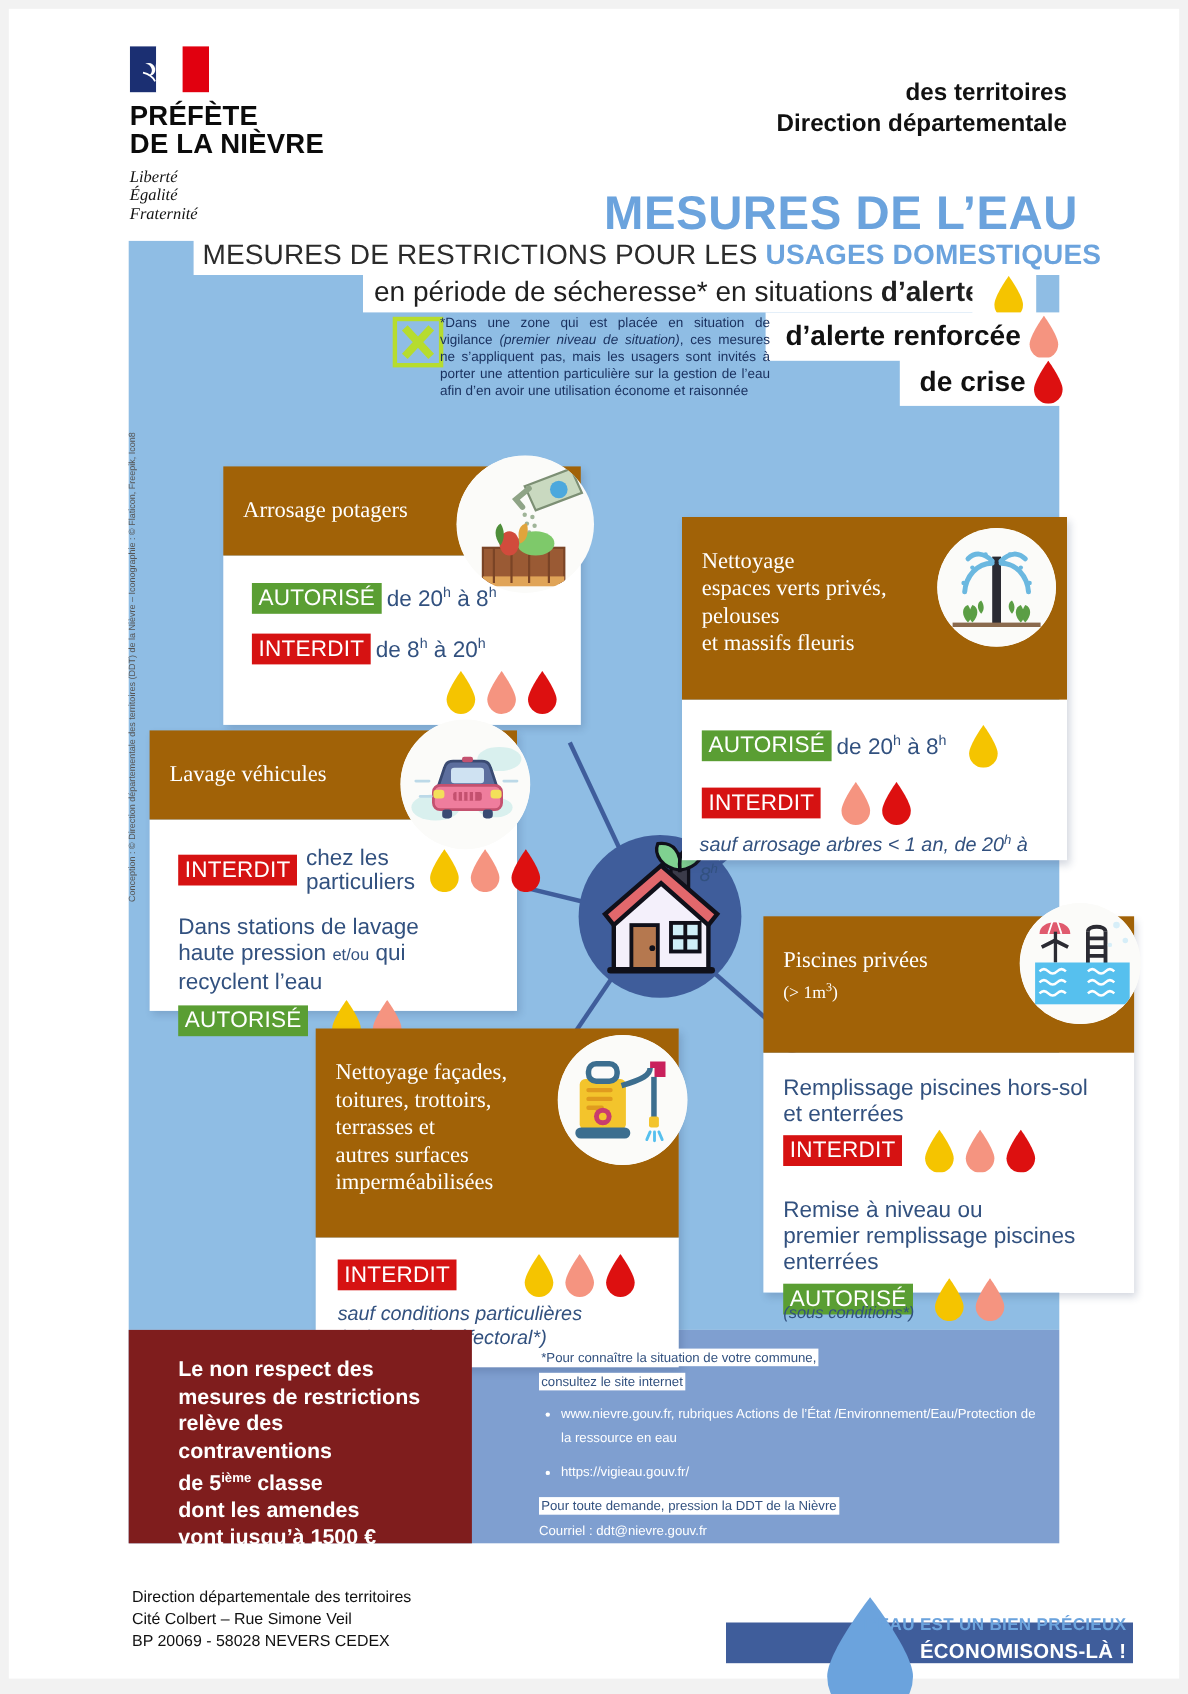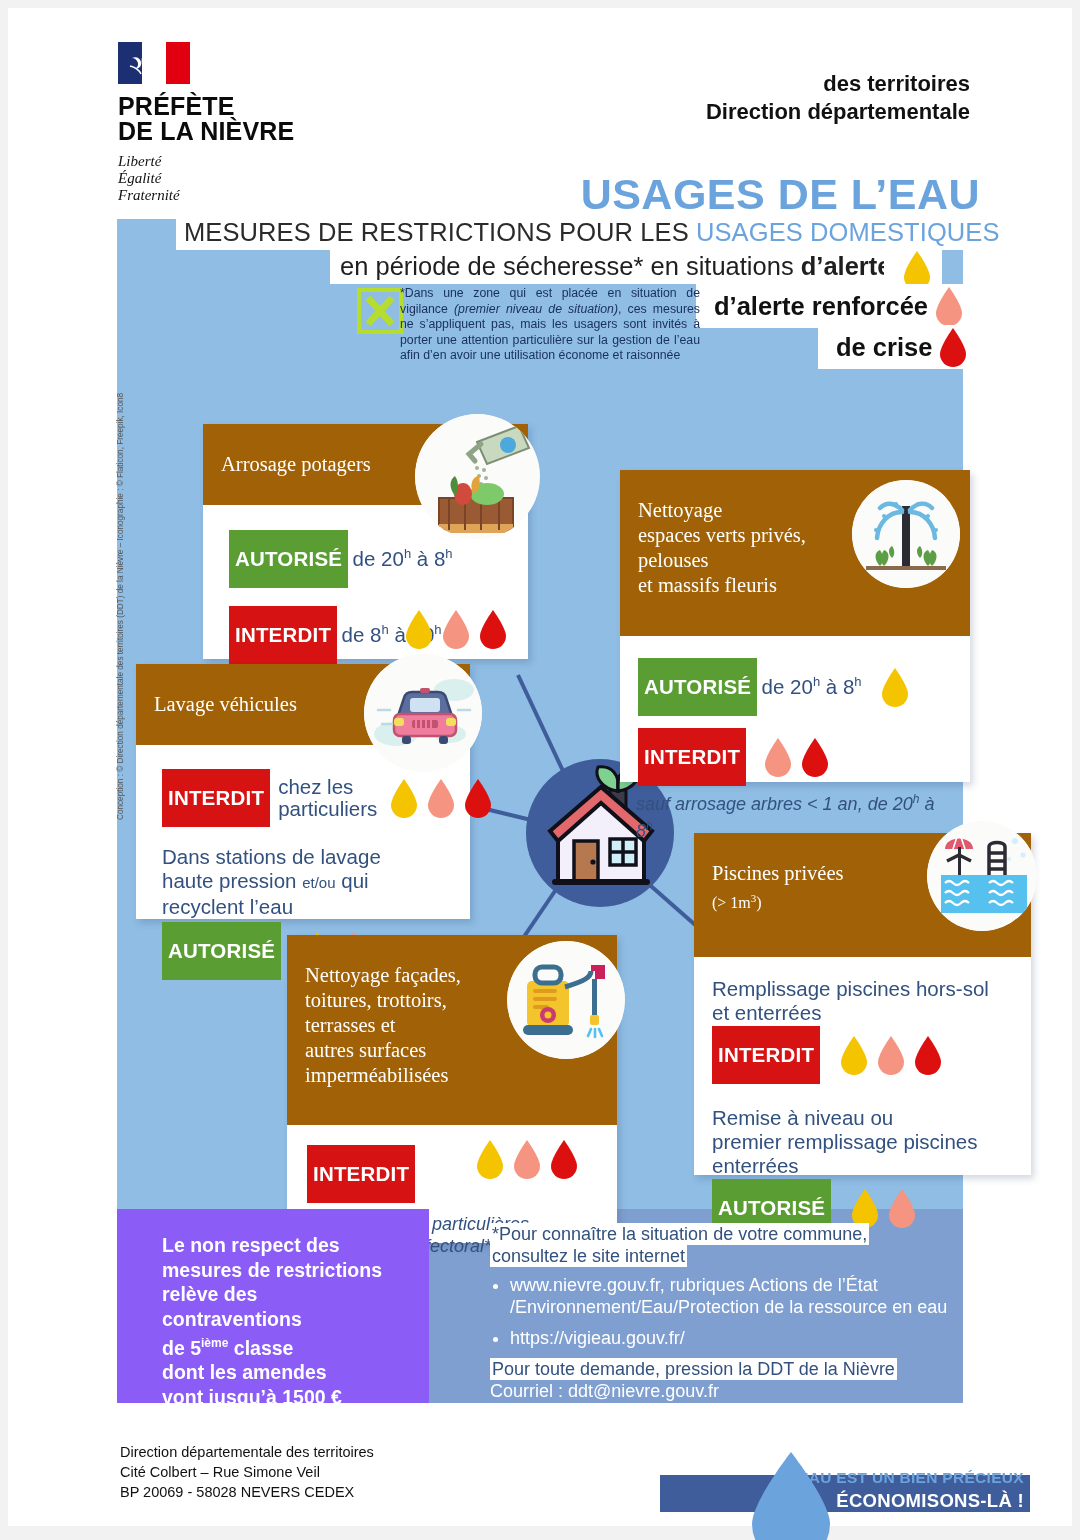--- a/index.html
+++ b/index.html
@@ -29,21 +29,21 @@
   .bluepanel{position:absolute;left:117px;top:219px;width:846px;height:990px;
              background:#8fbde4;}
   .bluepanel2{position:absolute;left:117px;top:1209px;width:846px;height:194px;
              background:#7f9fd0;}
 
   .gestion{position:absolute;left:0;top:170px;width:980px;text-align:right;
            font-size:43px;font-weight:bold;letter-spacing:.5px;color:#6ba3dd;}
 
   .mesures{position:absolute;left:176px;top:215px;background:#fff;
            padding:3px 8px 3px 8px;font-size:25.5px;color:#2b2b2b;letter-spacing:.1px;}
-  .mesures b{color:#6ba3dd;font-weight:normal;}
+  .mesures b{color:#6ba3dd;font-weight:bold;}
 
   .periode{position:absolute;left:330px;top:249px;background:#fff;padding:3px 10px;
            font-size:25.5px;color:#1f1f1f;}
   .periode b{font-weight:bold;}
 
   .alertrow{position:absolute;background:#fff;display:flex;align-items:center;
             justify-content:flex-end;gap:6px;padding:2px 10px 2px 18px;}
   .alertrow span{font-size:25.5px;font-weight:bold;color:#111;}
   .alert1{left:884px;top:248px;}
   .alert2{left:696px;top:284px;}
@@ -60,43 +60,43 @@
 
   
   .card{position:absolute;box-shadow:3px 4px 7px rgba(40,60,100,.20);}
   .card .hd{background:#a16207;color:#fff;padding:28px 18px;
             font-size:20.5px;line-height:25px;position:relative;font-family:Liberation Serif, serif;}
   .card .bd{background:#fff;padding:12px 16px 14px 16px;}
   .card .circ{position:absolute;border-radius:50%;background:#fbfbf9;
               overflow:hidden;}
   .sub{font-size:16px;}
 
-  .badge{display:inline-block;color:#fff;font-weight:bold;font-size:20.5px;
-         padding:17px 6px;letter-spacing:.2px;vertical-align:middle;}
+  .badge{display:inline-block;color:#fff;font-weight:normal;font-size:20.5px;
+         padding:2px 6px;letter-spacing:.2px;vertical-align:middle;}
   .ok{background:#5a9e33;}
   .no{background:#d61212;}
   .txt{font-size:20.5px;color:#32517f;vertical-align:middle;}
   .txt sup{font-size:13px;vertical-align:super;}
   .ital{font-style:italic;font-size:18px;color:#32517f;line-height:22px;}
   .small{font-size:15px;color:#32517f;}
   .drops{display:inline-flex;gap:7px;vertical-align:middle;align-items:flex-start;}
 
   
   .hub{position:absolute;left:508px;top:745px;width:180px;height:180px;}
   .hubcirc{position:absolute;left:18px;top:14px;width:148px;height:148px;
            border-radius:50%;background:#3f5d9b;}
   .nodes{position:absolute;left:-120px;top:-100px;width:420px;height:400px;}
 
   
   .penal{position:absolute;left:117px;top:1209px;width:312px;height:194px;
-         background:#8b5cf6;color:#fff;font-weight:bold;font-size:19.5px;
+         background:#7f1d1d;color:#fff;font-weight:bold;font-size:19.5px;
          line-height:24.5px;padding:24px 22px 0 45px;box-sizing:border-box;}
   .penal sup{font-size:12px;vertical-align:super;text-align:right;}
   .info{position:absolute;left:440px;top:1209px;width:523px;height:222px;
-        color:#fff;font-size:18px;line-height:22px;padding:14px 10px 0 50px;
+        color:#fff;font-size:12px;line-height:22px;padding:14px 10px 0 50px;
         box-sizing:border-box;}
   .info .hl{background:#fff;color:#32517f;display:inline;
             box-decoration-break:clone;-webkit-box-decoration-break:clone;padding:1px 2px;}
   .info ul{margin:7px 0 0 0;padding-left:20px;}
   .info li{margin-bottom:9px;line-height:22px;}
 
   
   .addr{position:absolute;left:120px;top:1442px;font-size:14.5px;line-height:20px;
         color:#111;}
   .slogan{position:absolute;left:660px;top:1455px;width:370px;height:58px;}
@@ -143,21 +143,21 @@
       <div>Égalité</div>
       <div>Fraternité</div>
     </div>
   </div>
 
   <div class="ddt-title">
     <div>des territoires</div>
     <div>Direction départementale</div>
   </div>
 
-  <div class="gestion">USAGES DE L’EAU</div>
+  <div class="gestion">MESURES DE L’EAU</div>
 
   <div class="mesures"><span>MESURES DE RESTRICTIONS POUR LES </span><b>USAGES DOMESTIQUES</b></div>
 
   <div class="periode"><span>en période de sécheresse* en situations </span><b>d’alerte</b></div>
 
   <div class="alertrow alert1">
     <svg width="30" height="40" viewBox="0 0 30 40">
       <path d="M15 1 C15 1 28 19 28 27 A13 13 0 0 1 2 27 C2 19 15 1 15 1 Z" fill="#F5C400"></path>
       </svg>
   </div>

